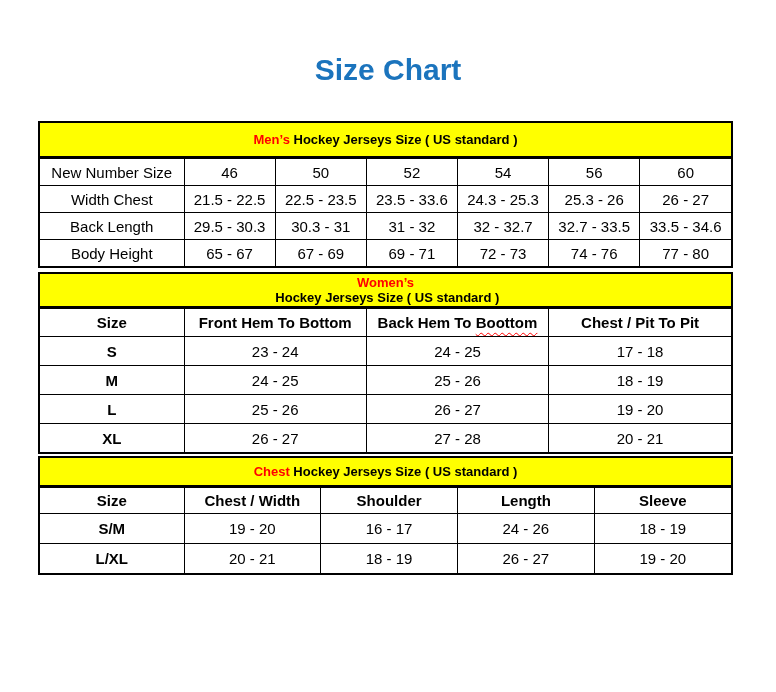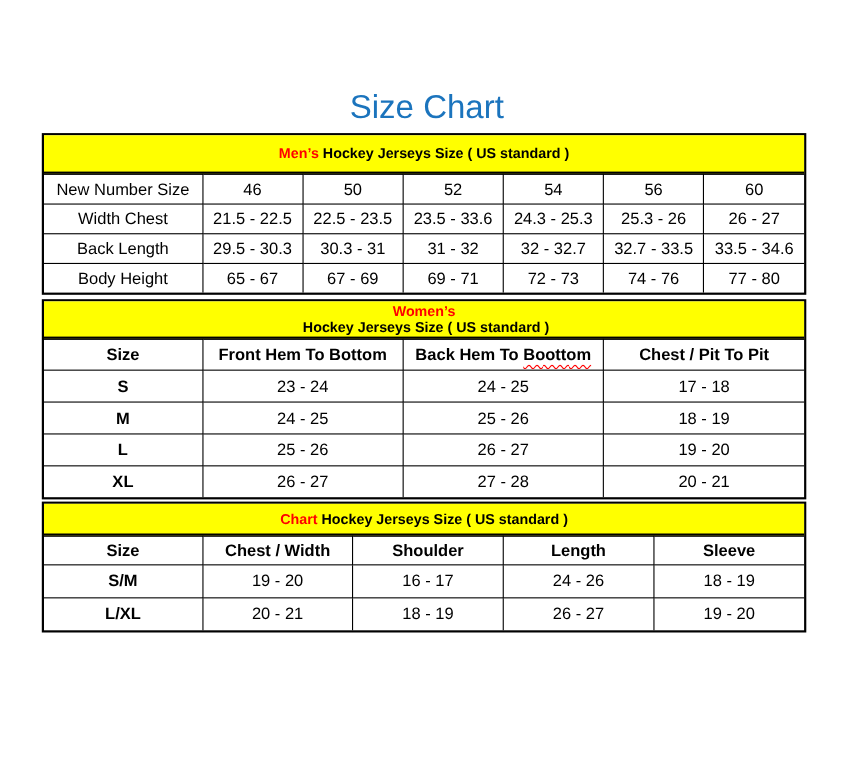--- a/index.html
+++ b/index.html
@@ -3,22 +3,22 @@
 <meta charset="utf-8">
 <style>
   html,body{margin:0;padding:0;}
   body{
     width:776px;height:692px;position:relative;overflow:hidden;
     background:#ffffff;
     font-family:"Liberation Sans","DejaVu Sans",sans-serif;
     color:#000;
   }
   .page-title{
-    position:absolute;top:81px;left:0;width:776px;
-    text-align:center;font-size:30px;font-weight:normal;
+    position:absolute;top:53px;left:0;width:776px;
+    text-align:center;font-size:30px;font-weight:bold;
     color:var(--c-title_blue,#1B74BD);
     letter-spacing:0;
   }
   .tables{position:absolute;left:38px;top:121px;width:695px;}
   .size-table{
     border:2px solid var(--c-border_black,#000);
     background:#fff;
     box-sizing:border-box;
   }
   .t0{margin-bottom:4px;}
@@ -155,21 +155,21 @@
             <td>XL</td>
             <td>26 - 27</td>
             <td>27 - 28</td>
             <td>20 - 21</td>
           </tr>
         </tbody>
     </table>
   </div>
 
   <div class="size-table t2">
-    <div class="band"><span class="accent">Chart</span><span> Hockey Jerseys Size ( US standard )</span></div>
+    <div class="band"><span class="accent">Chest</span><span> Hockey Jerseys Size ( US standard )</span></div>
     <table>
       <colgroup>
           <col class="c0">
         </colgroup>
       <tbody>
           <tr>
             <th>Size</th>
             <th>Chest / Width</th>
             <th>Shoulder</th>
             <th>Length</th>

